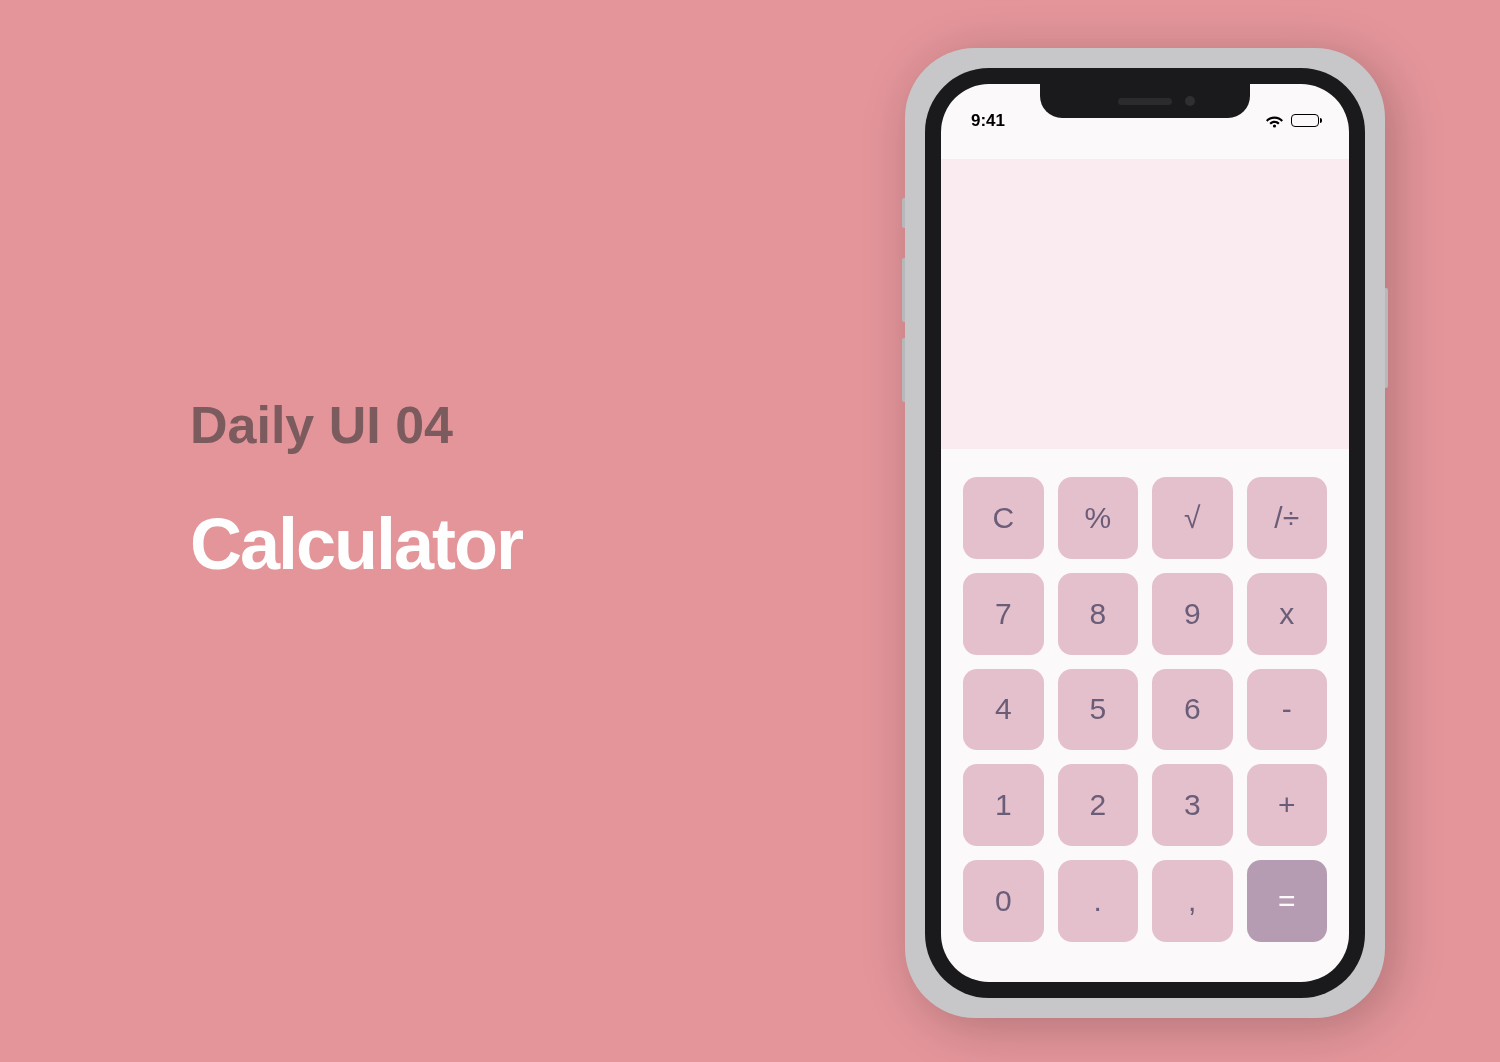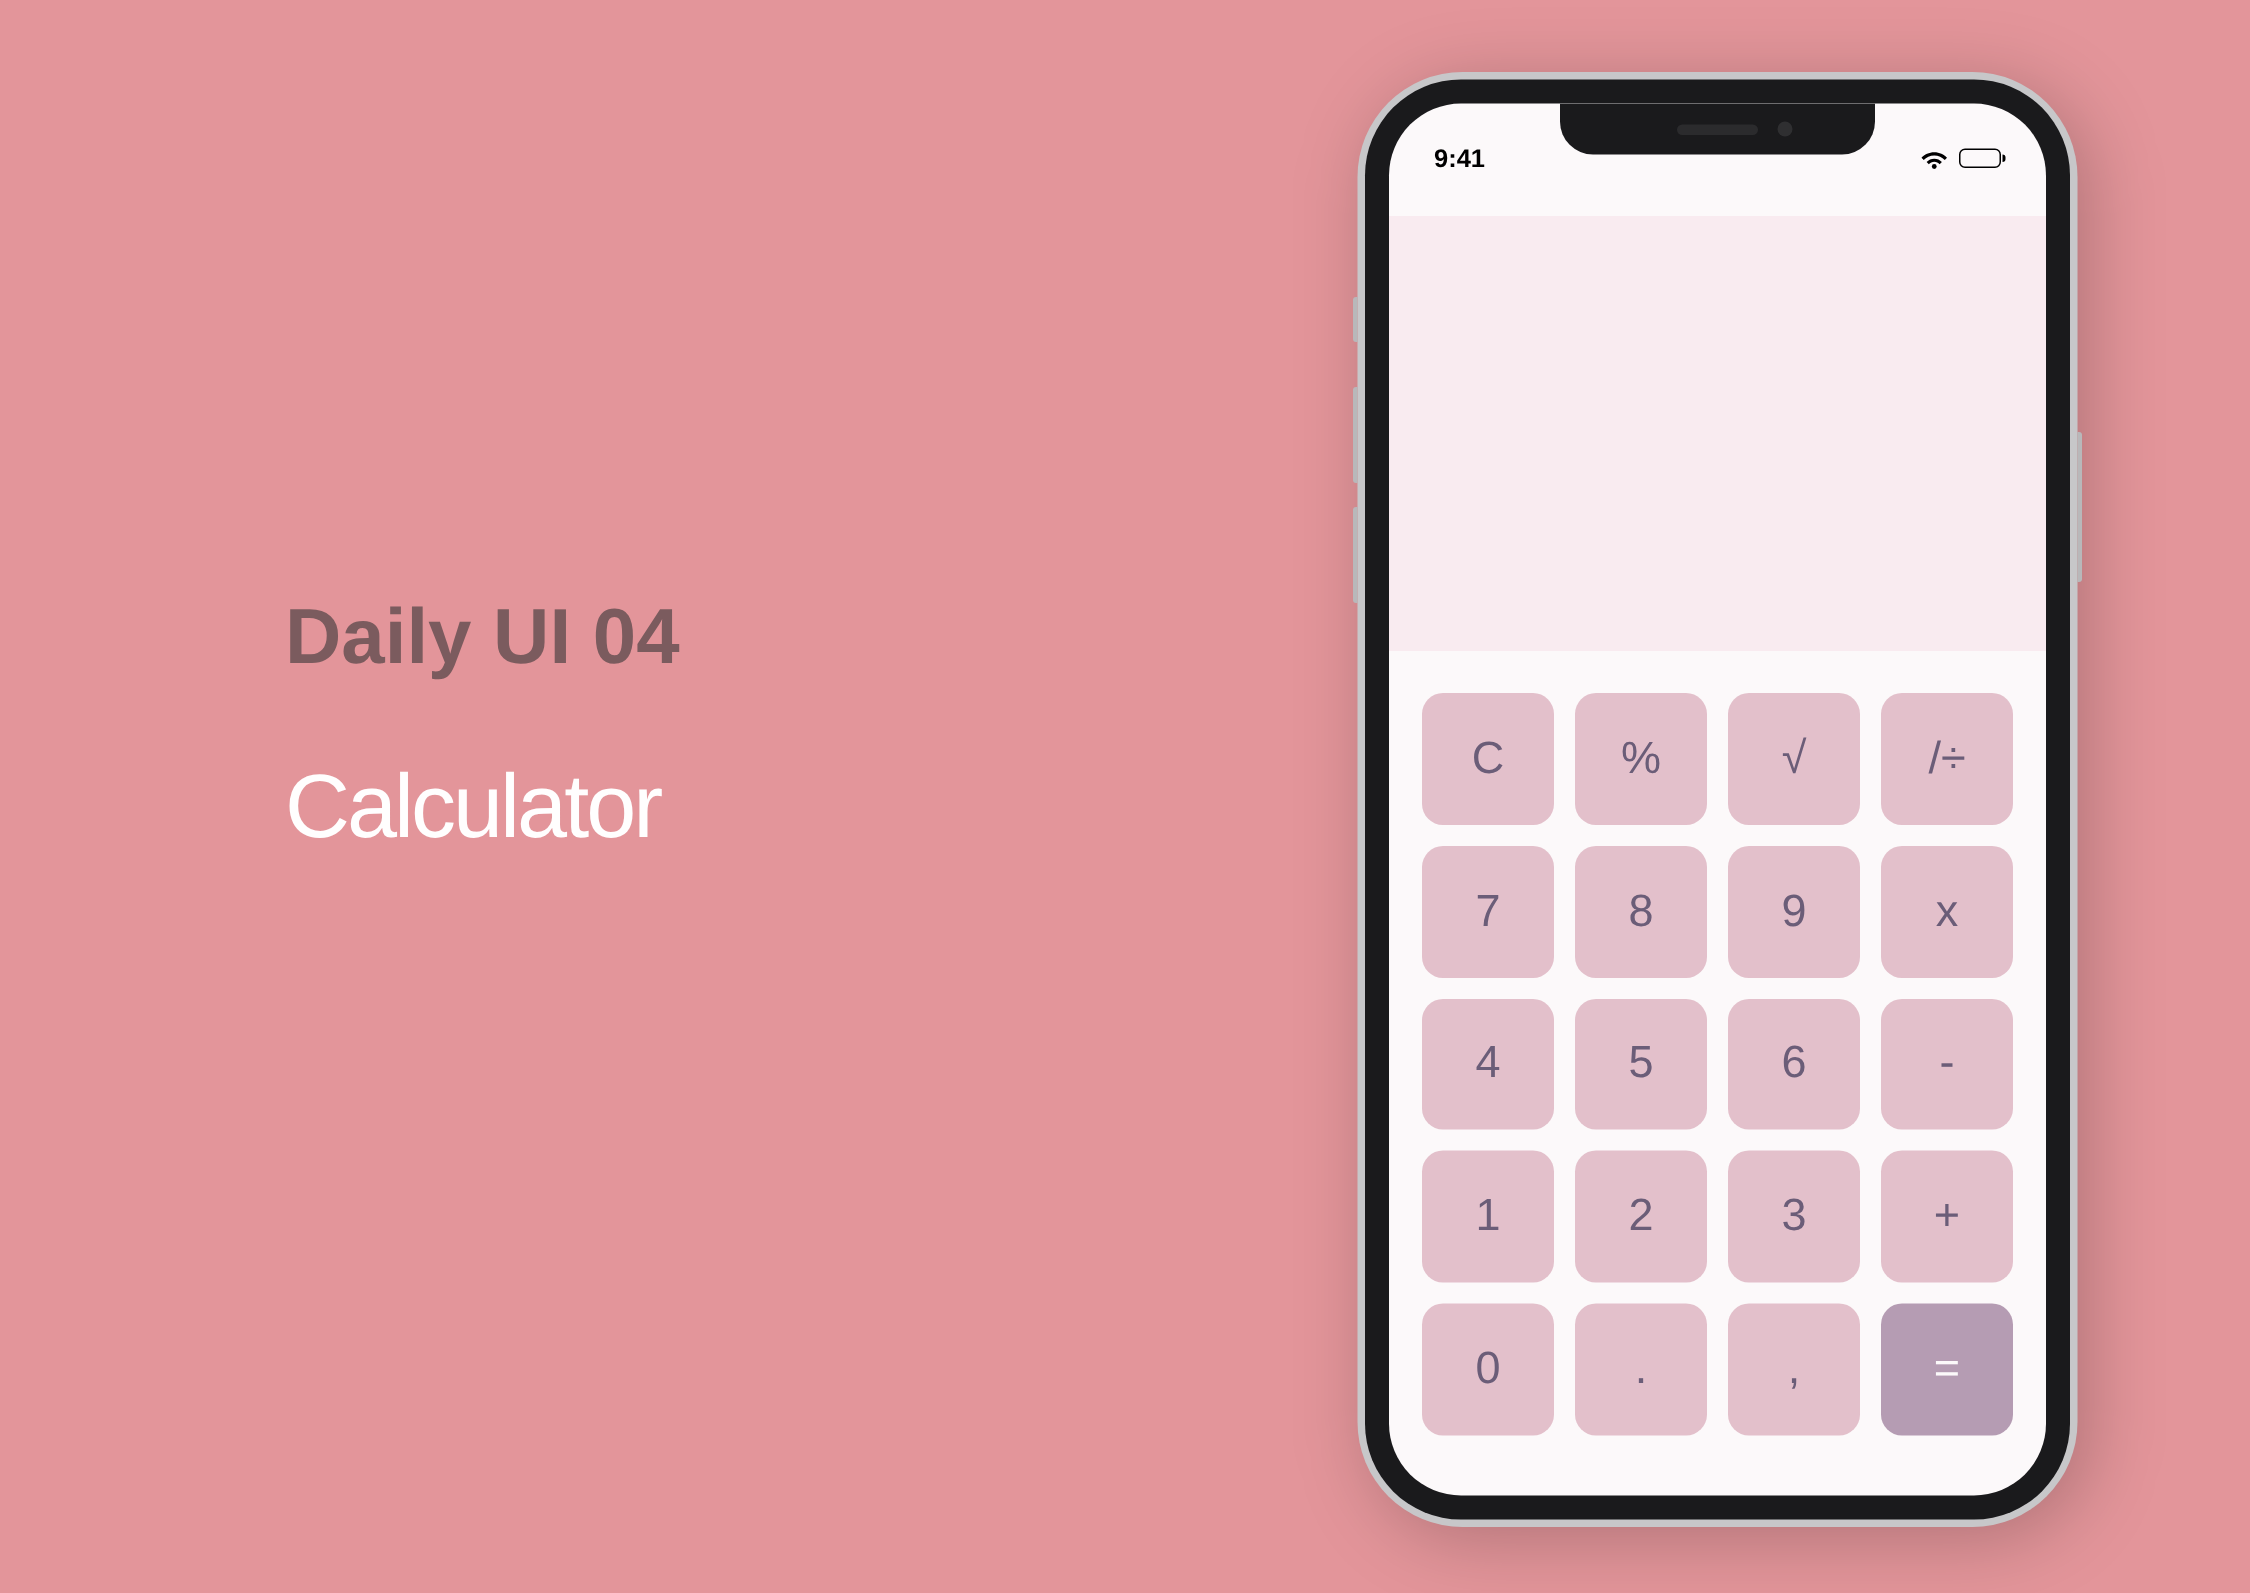--- a/index.html
+++ b/index.html
@@ -24,22 +24,22 @@
     }
     
     .subtitle {
       font-size: 52px;
       font-weight: 700;
       color: #7B5B5E;
       margin-bottom: 28px;
     }
     
     .title {
-      font-size: 60px;
-      font-weight: 400;
+      font-size: 72px;
+      font-weight: 700;
       color: #FFFEFE;
       letter-spacing: -2px;
       margin-top: 48px;
     }
     
     .phone-wrapper {
       position: absolute;
       right: 115px;
       top: 48px;
     }
@@ -52,21 +52,21 @@
       filter: blur(24px);
       z-index: 0;
     }
     
     .phone-frame {
       position: relative;
       width: 480px;
       height: 970px;
       background: #C7C7C9;
       border-radius: 70px;
-      padding: 5px;
+      padding: 20px;
       z-index: 1;
     }
     
     .phone-bezel {
       width: 100%;
       height: 100%;
       background: #1a1a1c;
       border-radius: 64px;
       padding: 16px;
       position: relative;

